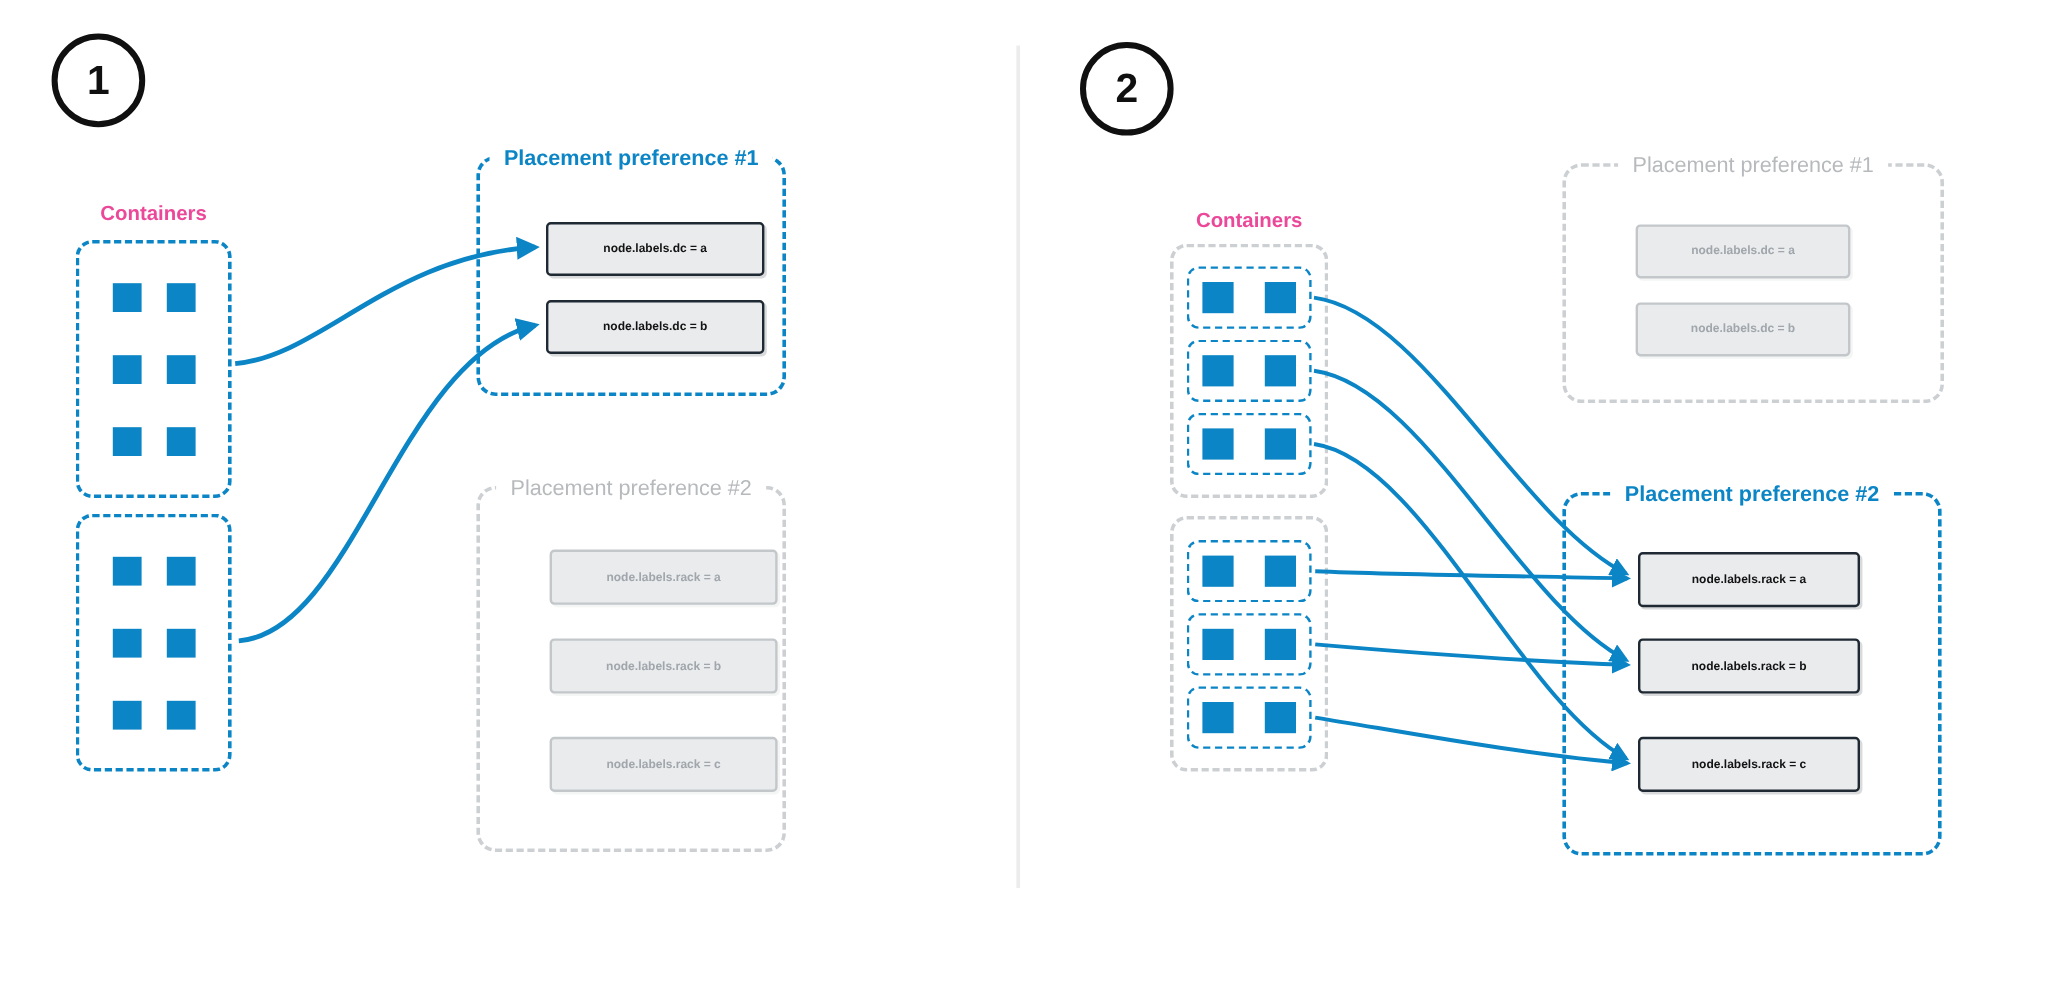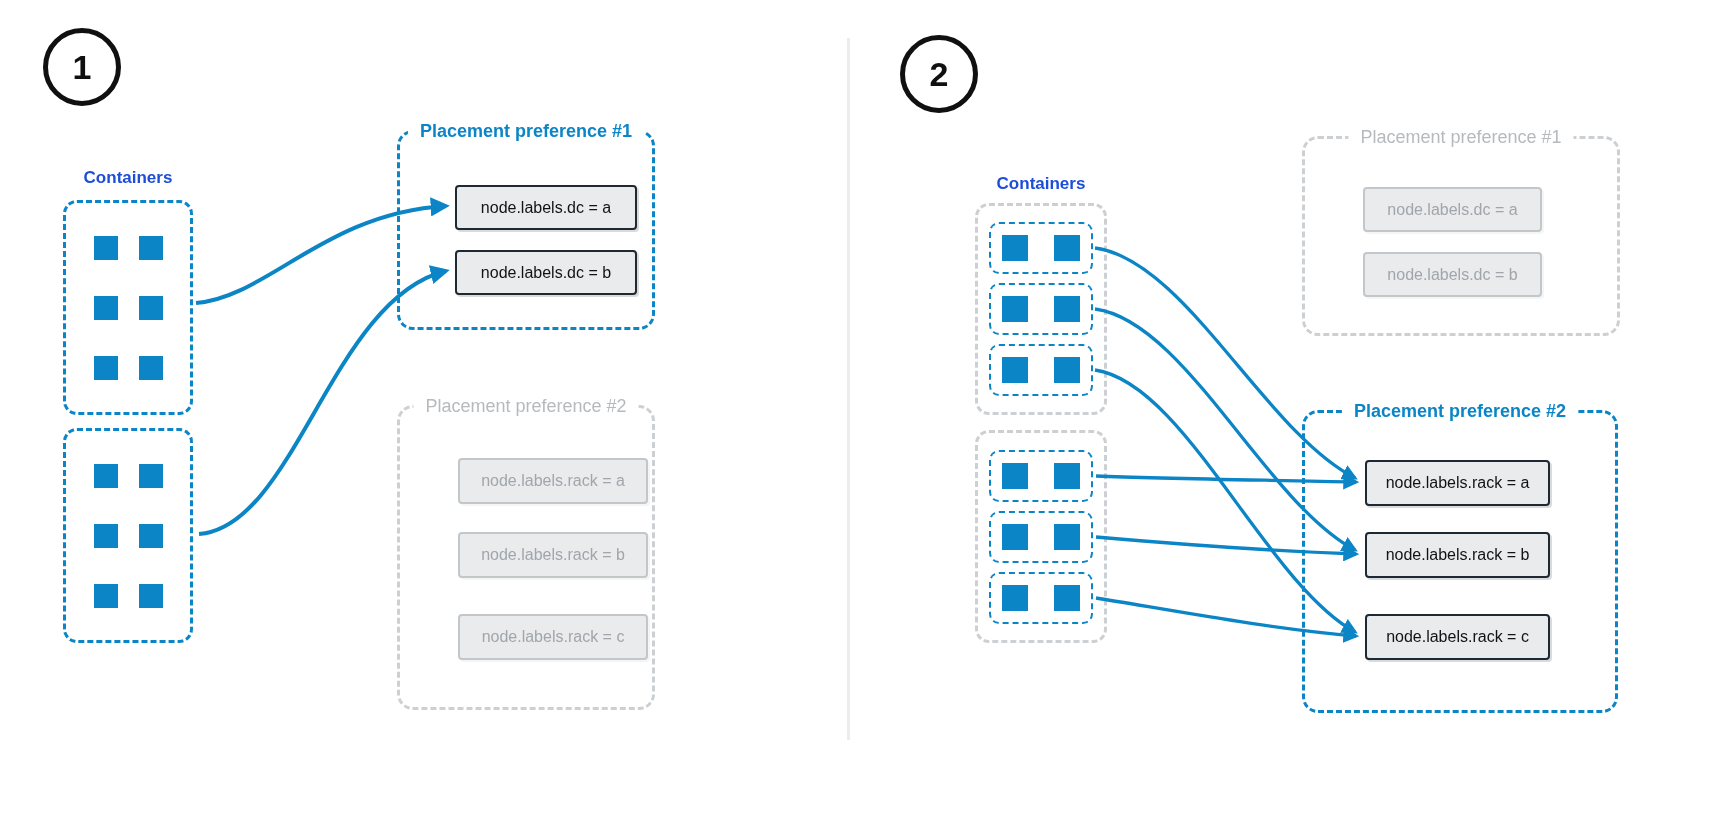--- a/index.html
+++ b/index.html
@@ -6,21 +6,21 @@
   .canvas{
     position:relative;width:1717px;height:838px;background:#ffffff;
     font-family:"Liberation Sans","DejaVu Sans",sans-serif;overflow:hidden;
   }
   .badge{
     position:absolute;width:78px;height:78px;border:5px solid #101010;border-radius:50%;
     background:#fff;display:flex;align-items:center;justify-content:center;box-sizing:border-box;
   }
   .badge span{font-size:34px;font-weight:bold;color:#101010;}
   .clabel{
-    position:absolute;text-align:center;font-size:17px;font-weight:bold;color:#1d4ed8;
+    position:absolute;text-align:center;font-size:17px;font-weight:bold;color:#ec4899;
     white-space:nowrap;
   }
   .cbox{
     position:absolute;border:3px dashed #0b85c5;border-radius:14px;box-sizing:border-box;
     display:grid;grid-template-columns:24px 24px;column-gap:21px;row-gap:36px;
     justify-content:center;align-content:center;
   }
   .sq{width:24px;height:24px;background:#0b85c5;}
   .outerbox{
     position:absolute;border:3px dashed #cdd0d3;border-radius:14px;box-sizing:border-box;
@@ -35,21 +35,21 @@
   .pref.active{border-color:#0b85c5;}
   .pref.inactive{border-color:#cdd0d3;}
   .ptitle{
     position:absolute;top:0;left:50%;transform:translate(-50%,-57%);
     background:#ffffff;padding:0 12px;font-size:18px;white-space:nowrap;line-height:22px;
   }
   .pref.active>.ptitle{color:#0b85c5;font-weight:bold;}
   .pref.inactive>.ptitle{color:#b7babd;font-weight:normal;}
   .nodebox{
     position:absolute;display:flex;align-items:center;justify-content:center;box-sizing:border-box;
-    font-size:16px;font-weight:normal;border-radius:4px;background:#e9ebed;white-space:nowrap;text-align:center;
+    font-size:10px;font-weight:bold;border-radius:4px;background:#e9ebed;white-space:nowrap;text-align:center;
   }
   .pref.active>.nodebox{border:2px solid #1f2933;color:#131313;box-shadow:2px 2px 0 rgba(40,50,60,.18);}
   .pref.inactive>.nodebox{border:2px solid #c3c7ca;color:#a0a6ab;box-shadow:2px 2px 0 rgba(120,126,132,.08);}
   .divider{position:absolute;background:#ececec;}
   svg.arrows{position:absolute;left:0;top:0;z-index:10;pointer-events:none;}
   .arrow{fill:none;stroke:#0b85c5;}
   .arrow.thick{stroke-width:4;}
   .arrow.thin{stroke-width:3.3;}
 </style>
 </head>

